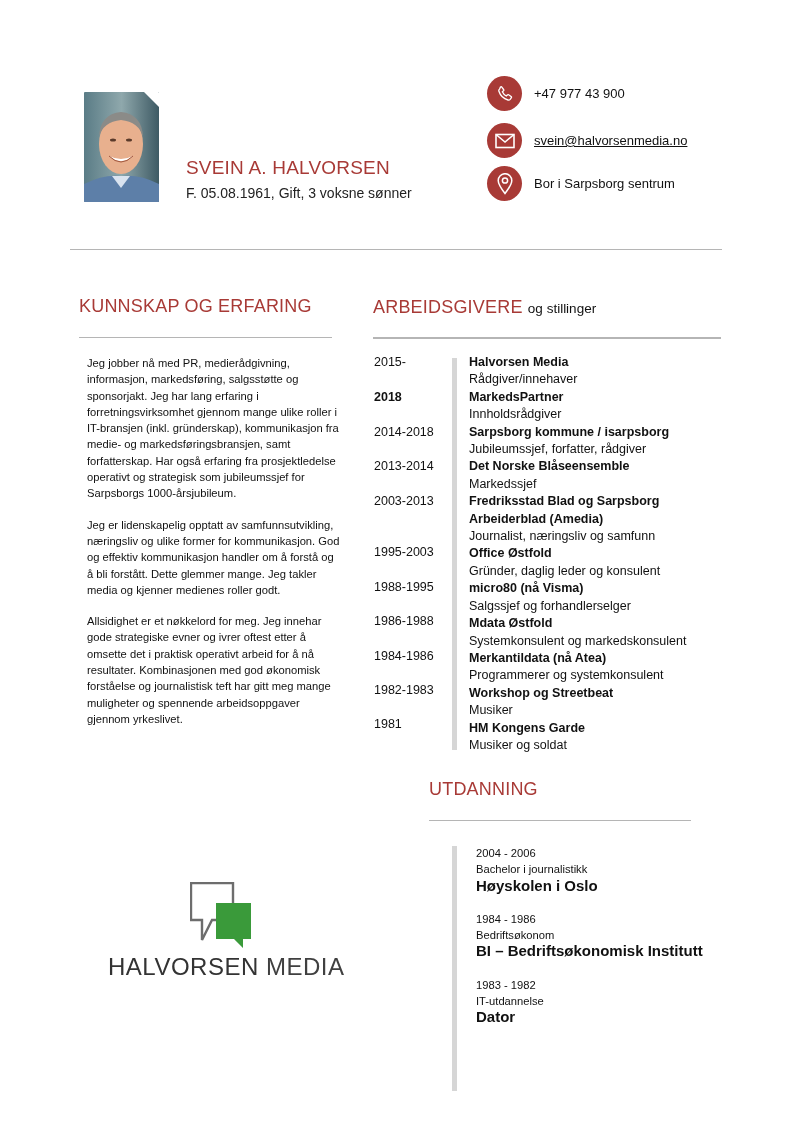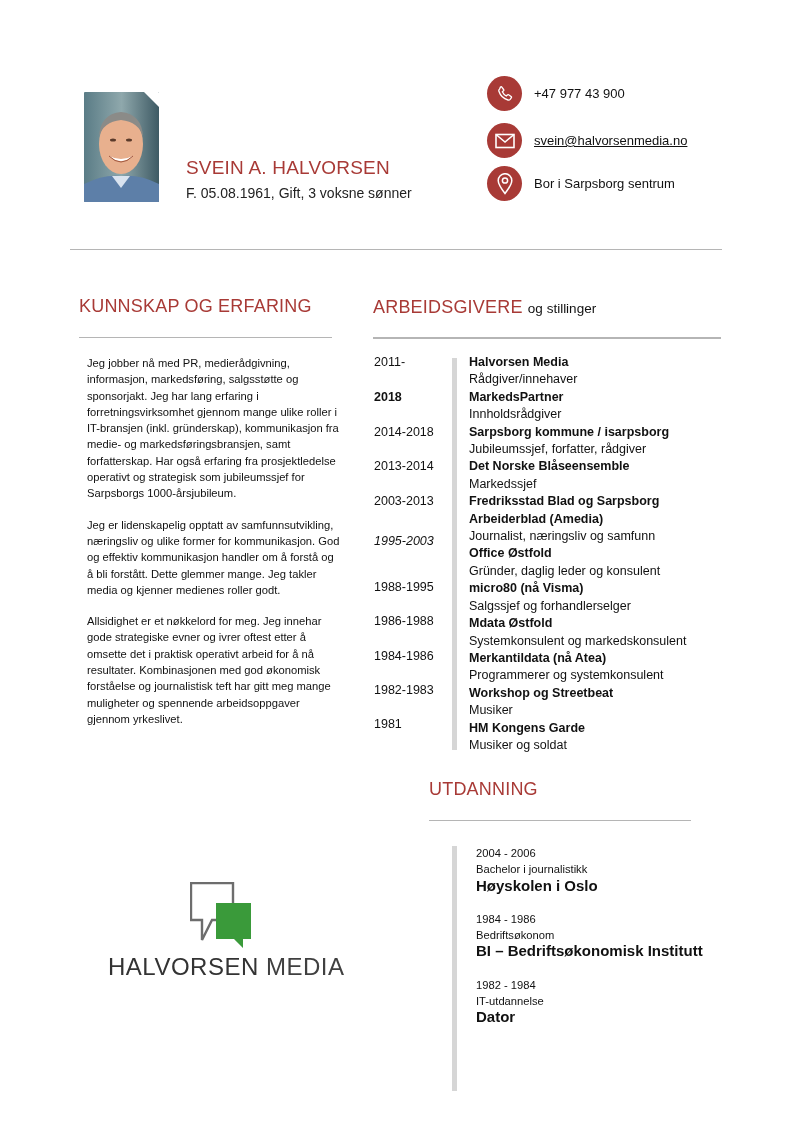--- a/index.html
+++ b/index.html
@@ -91,26 +91,26 @@
   <p>Allsidighet er et nøkkelord for meg. Jeg innehar gode strategiske evner og ivrer oftest etter å omsette det i praktisk operativt arbeid for å nå resultater. Kombinasjonen med god økonomisk forståelse og journalistisk teft har gitt meg mange muligheter og spennende arbeidsoppgaver gjennom yrkeslivet.</p>
 </div>
 
 <div class="abs h2" style="left:373px; top:297px;text-align:right;">
   <span>ARBEIDSGIVERE</span>
   <small>og stillinger</small>
 </div>
 <div class="abs hr" style="left:373px; top:337px; width:348px; height:2px;"></div>
 <div class="abs vbar" style="left:452px; top:358px; height:392px;"></div>
 
-<div class="abs job-year" style="top:355px;">2011-</div>
+<div class="abs job-year" style="top:355px;">2015-</div>
 <div class="abs job-year" style="top:390px;font-weight:bold;">2018</div>
 <div class="abs job-year" style="top:425px;">2014-2018</div>
 <div class="abs job-year" style="top:459px;">2013-2014</div>
 <div class="abs job-year" style="top:494px;">2003-2013</div>
-<div class="abs job-year" style="top:534px;font-style:italic;">1995-2003</div>
+<div class="abs job-year" style="top:545px;">1995-2003</div>
 <div class="abs job-year" style="top:580px;">1988-1995</div>
 <div class="abs job-year" style="top:614px;">1986-1988</div>
 <div class="abs job-year" style="top:649px;">1984-1986</div>
 <div class="abs job-year" style="top:683px;">1982-1983</div>
 <div class="abs job-year" style="top:717px;">1981</div>
 
 <div class="abs jobs" style="top:354px;">
   <div>
       <div class="co">Halvorsen Media</div>
       <div>Rådgiver/innehaver</div>
@@ -165,21 +165,21 @@
       <div>2004 - 2006</div>
       <div>Bachelor i journalistikk</div>
       <div class="inst">Høyskolen i Oslo</div>
     </div>
   <div class="block">
       <div>1984 - 1986</div>
       <div>Bedriftsøkonom</div>
       <div class="inst">BI – Bedriftsøkonomisk Institutt</div>
     </div>
   <div class="block">
-      <div>1982 - 1984</div>
+      <div>1983 - 1982</div>
       <div>IT-utdannelse</div>
       <div class="inst">Dator</div>
     </div>
 </div>
 
 <div class="abs" style="left:190px; top:882px;">
   <svg width="62" height="70" viewBox="0 0 62 70">
     <path d="M1 1 H43 V38 H22 L12 58 V38 H1 Z" fill="none" stroke="#6d6d6d" stroke-width="2.4"></path>
     <path d="M26 21 H61 V57 H53 V66 L44 57 H26 Z" fill="#3a9a3a"></path>
   </svg>

